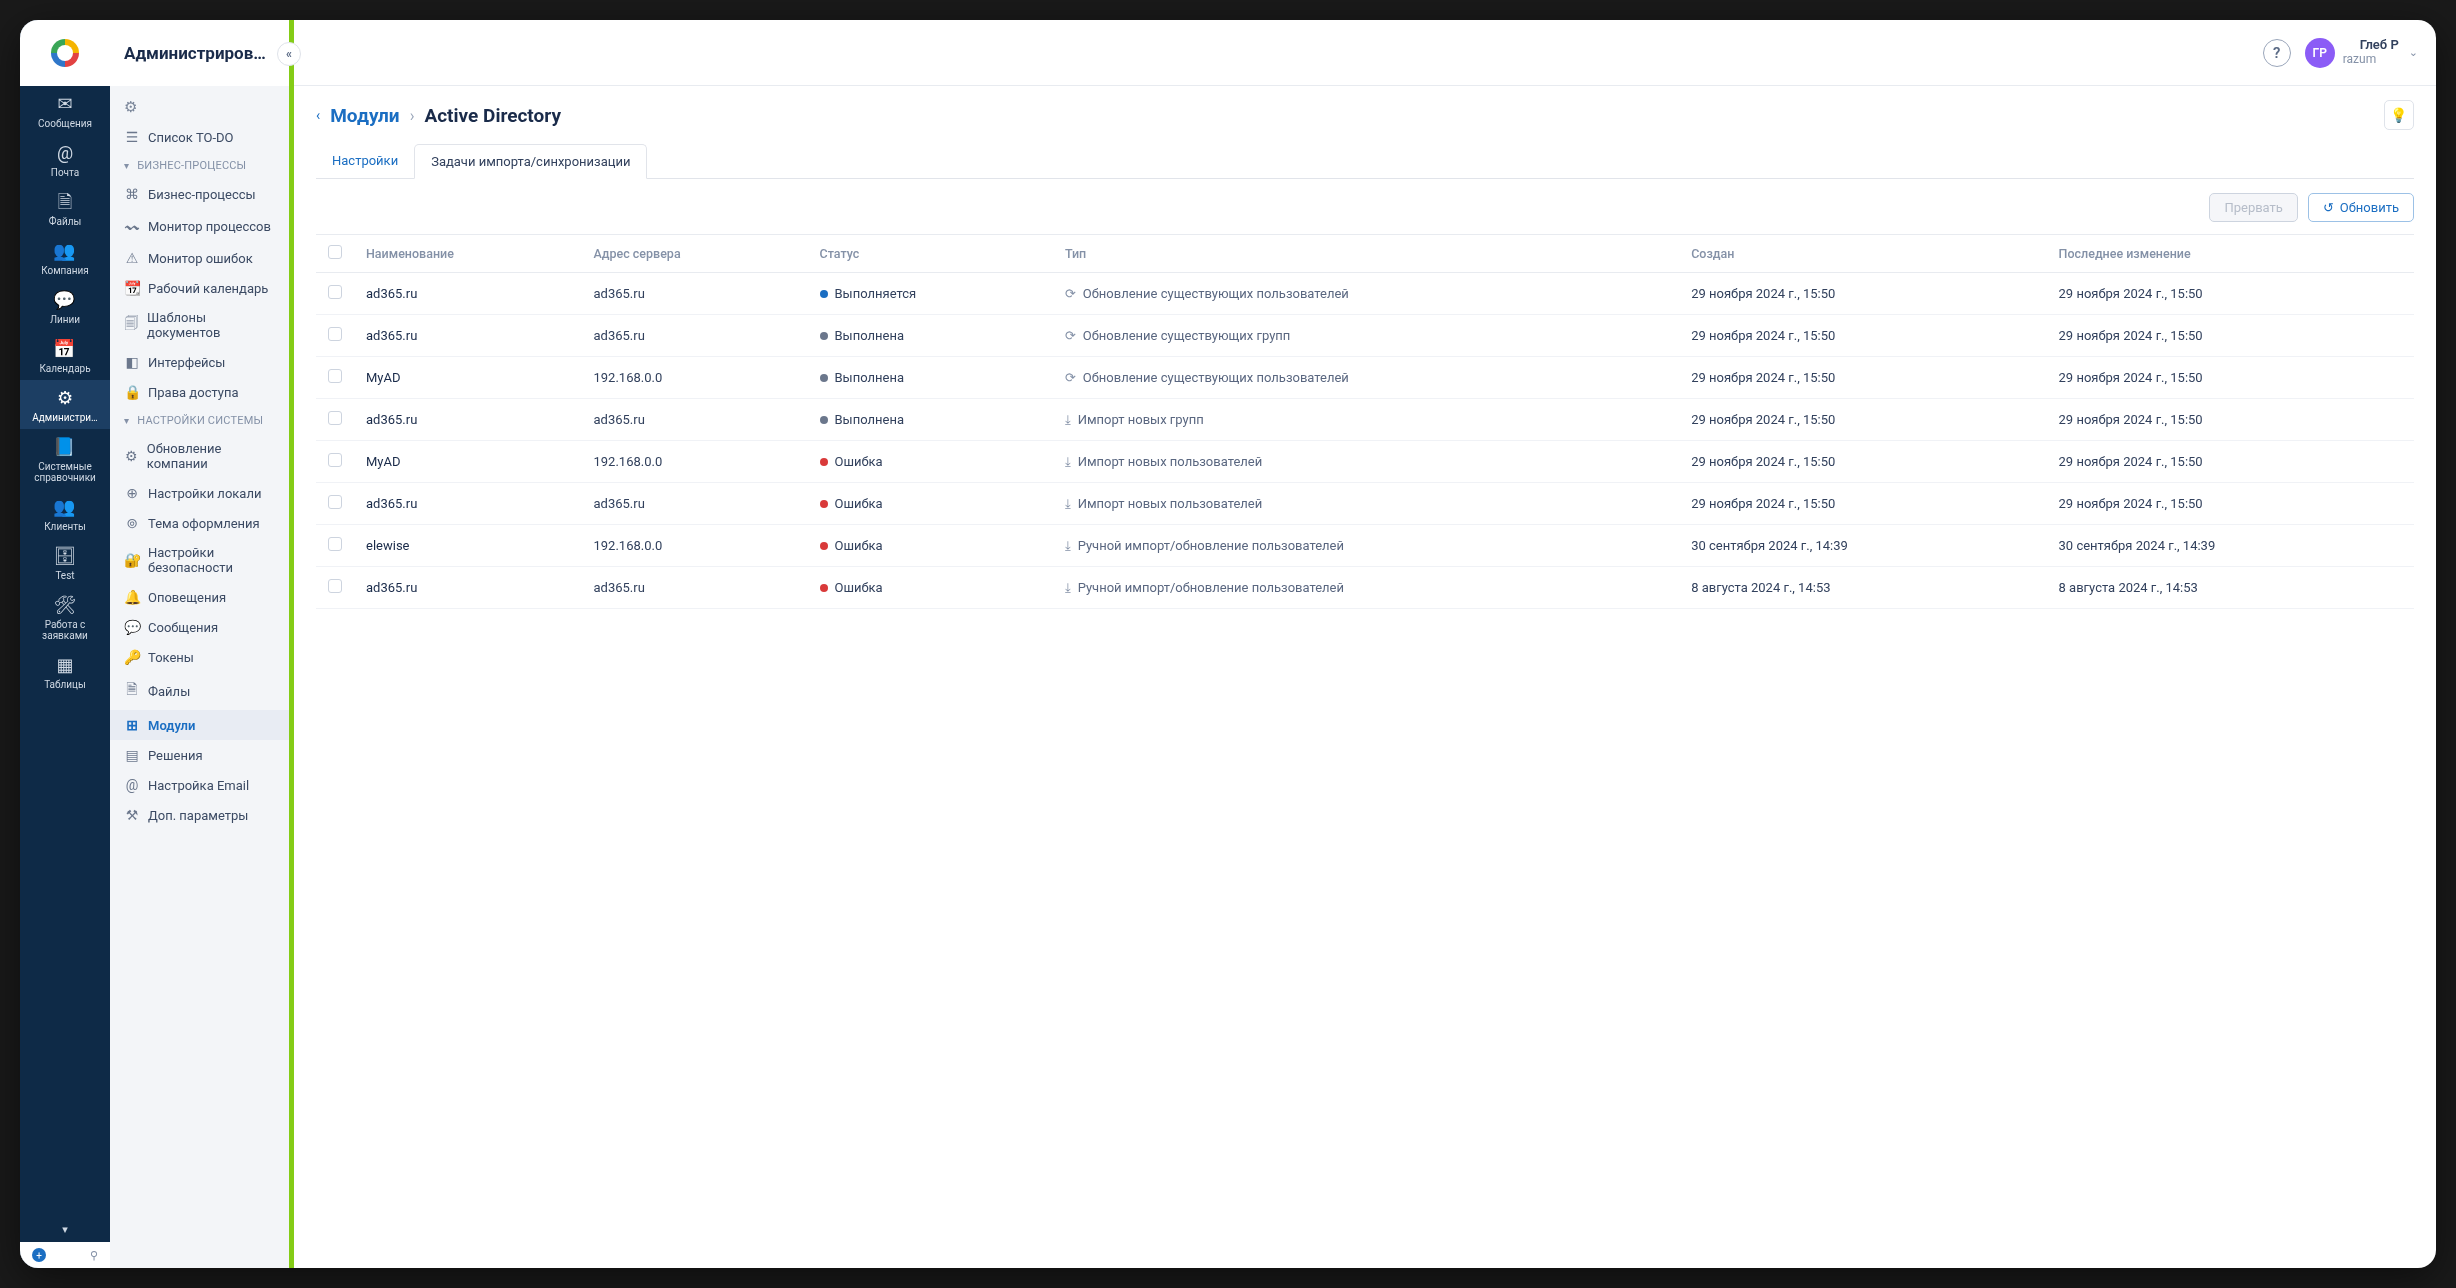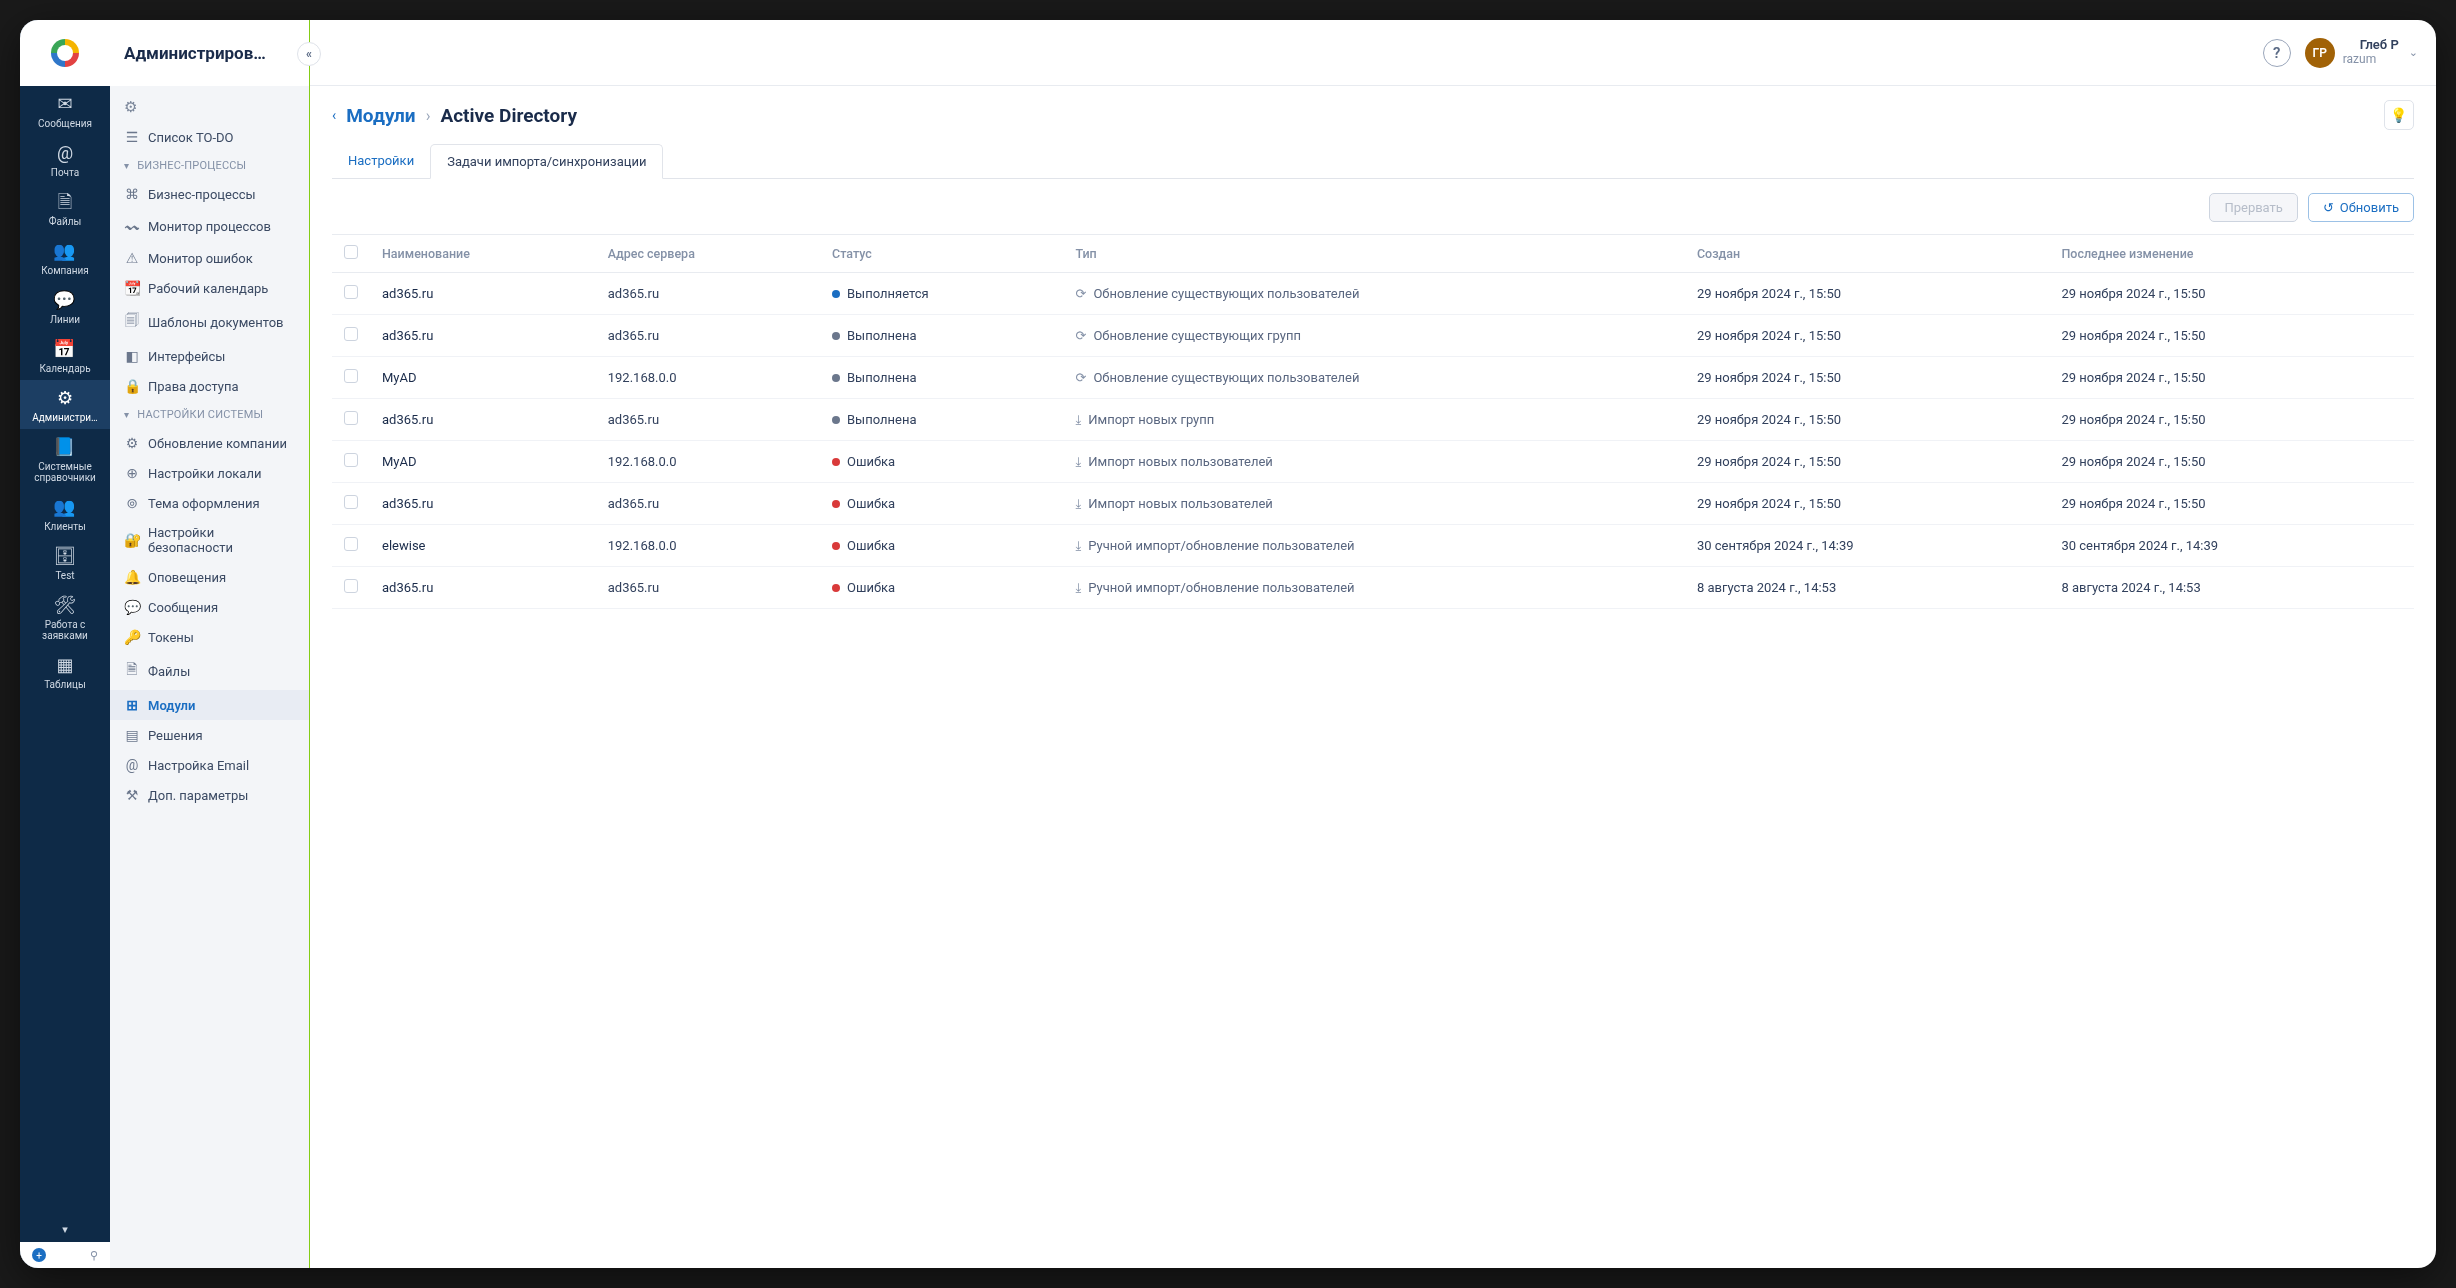--- a/index.html
+++ b/index.html
@@ -59,23 +59,23 @@
   display: flex;
   align-items: center;
   justify-content: space-between;
   padding: 6px 12px;
 }
 .rail-bottom .dot { width: 14px; height: 14px; background: #1b6ec2; border-radius: 50%; color:#fff; font-size:10px; display:flex;align-items:center;justify-content:center; }
 .rail-more { width:100%; text-align:center; padding:6px 0; color:#cfd8e3; cursor:pointer; }
 
 
 .tree {
-  width: 200px;
+  width: 184px;
   background: #f3f5f8;
-  border-right: 1px solid #84cc16;
+  border-right: 5px solid #84cc16;
   display: flex;
   flex-direction: column;
   position: relative;
 }
 .tree-head {
   background: #fff;
   height: 66px;
   display: flex;
   align-items: center;
   padding: 0 14px;
@@ -129,21 +129,21 @@
   justify-content:flex-end;
   padding: 0 18px;
   gap:14px;
 }
 .help-circle {
   width:28px;height:28px;border:1.5px solid #9aa6ba;border-radius:50%;
   display:flex;align-items:center;justify-content:center;
   color:#5b6b86;font-size:15px;cursor:pointer;font-weight:600;
 }
 .user-chip { display:flex;align-items:center;gap:8px;cursor:pointer; }
-.avatar { width:30px;height:30px;border-radius:50%;background:#a16207;color:#fff;display:flex;align-items:center;justify-content:center;font-size:12px;font-weight:600; }
+.avatar { width:30px;height:30px;border-radius:50%;background:#8b5cf6;color:#fff;display:flex;align-items:center;justify-content:center;font-size:12px;font-weight:600; }
 .user-meta { display:flex;flex-direction:column;line-height:1.15; }
 .user-meta .name { font-size:13px;color:#32415d;font-weight:600;margin-left:17px; }
 .user-meta .sub { font-size:12px;color:#8491a7; }
 .user-chev { color:#8491a7;font-size:11px;margin-left:2px; }
 
 .content { padding: 14px 22px; flex:1; overflow:auto; }
 
 .breadcrumb {
   display:flex;align-items:center;gap:10px;margin-bottom:14px;
 }

